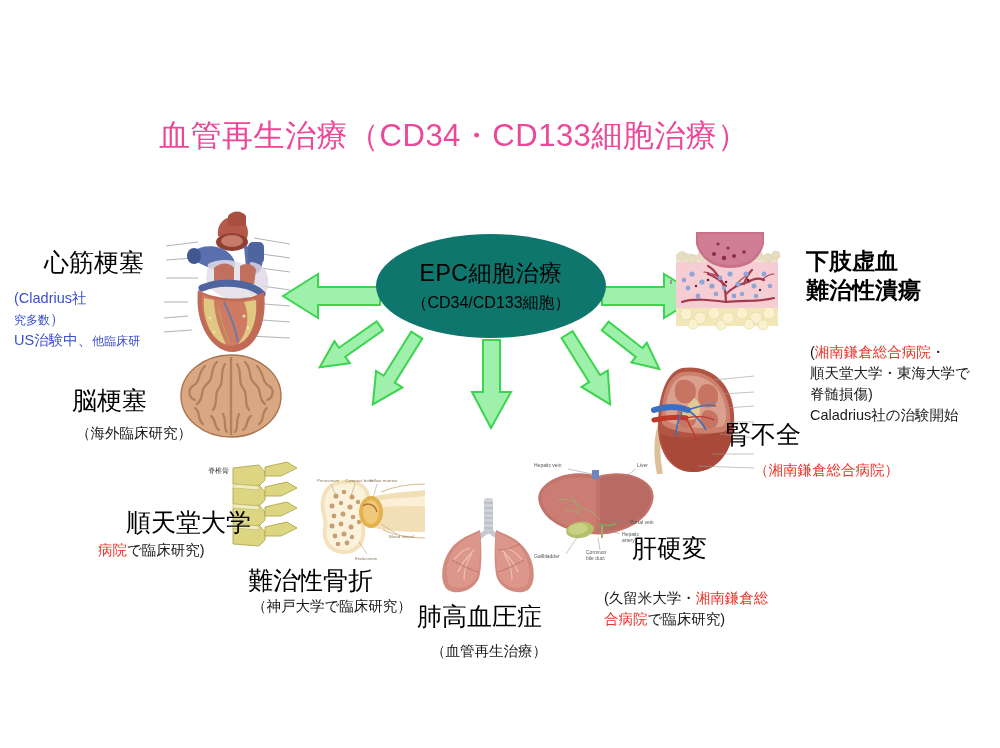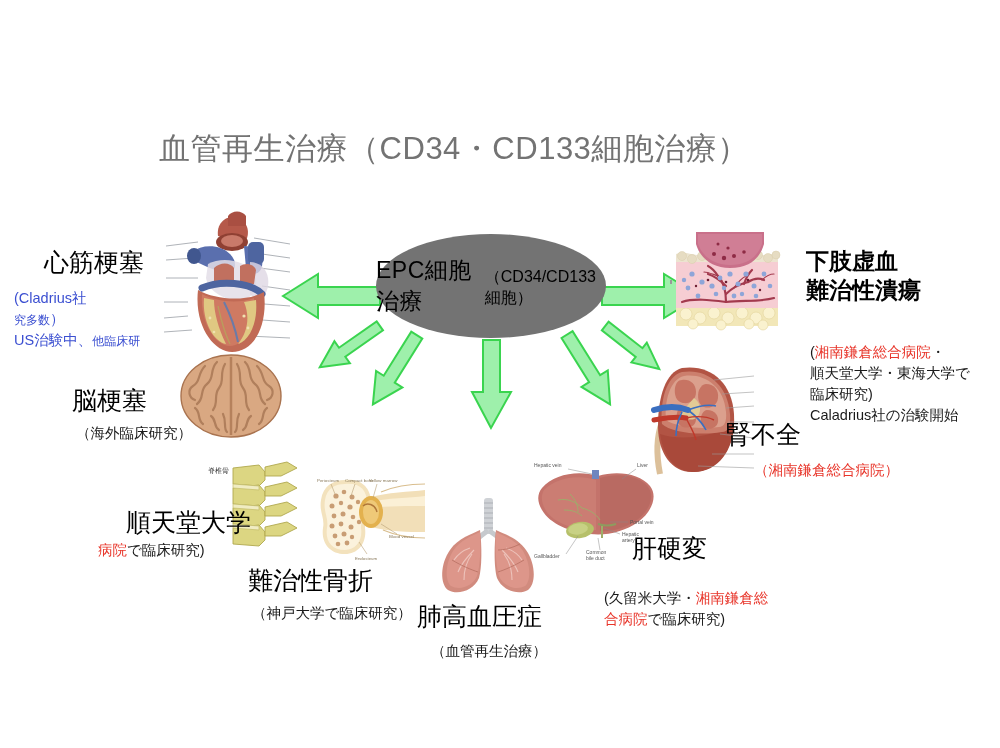--- a/index.html
+++ b/index.html
@@ -8,34 +8,34 @@
     background:#ffffff;
     font-family:"Liberation Sans","DejaVu Sans",sans-serif;
     overflow:hidden;
     position:relative;
   }
   #stage{position:absolute;left:0;top:0;width:1000px;height:748px;}
   .abs{position:absolute;}
 
   
   #title{
-    left:0;top:128px;width:908px;
+    left:0;top:115px;width:908px;
     text-align:center;
-    color:#737373;
+    color:#ec4899;
     font-size:31px;
     letter-spacing:.5px;
     white-space:nowrap;
   }
 
   
   #center-node{
     left:376px;top:234px;width:230px;height:104px;
     border-radius:50%;
-    background:#737373;
-    display:flex;
+    background:#0f766e;
+    display:flex;flex-direction:column;
     align-items:center;justify-content:center;
   }
   #center-node .ln1{font-size:23px;color:#000;letter-spacing:.5px;}
   #center-node .ln2{font-size:16px;color:#000;margin-top:4px;letter-spacing:0;}
 
   
   .lbl-head{font-size:25px;color:#000;white-space:nowrap;line-height:1.18;}
   .lbl-head.small{font-size:23px;font-weight:bold;}
   .lbl-sub{font-size:14.5px;line-height:1.45;}
   .blue{color:#3b4fd1;}
@@ -234,21 +234,21 @@
       <text x="12" y="20">Periosteum</text>
       <text x="40" y="20">Compact bone</text>
       <text x="64" y="20">Yellow marrow</text>
       <text x="84" y="76">Blood vessel</text>
       <text x="50" y="98">Endosteum</text>
     </g>
   </svg>
 
   <div class="abs" style="left:248px;top:566px;">
     <div class="lbl-head">難治性骨折</div>
-    <div class="lbl-sub black" style="margin-top:7px;margin-left:4px;font-family:Liberation Serif, serif;">（神戸大学で臨床研究）</div>
+    <div class="lbl-sub black" style="margin-left:4px;font-family:Liberation Serif, serif;">（神戸大学で臨床研究）</div>
   </div>
 
   <svg class="abs" style="left:432px;top:492px;" width="112" height="104" viewBox="0 0 112 104">
 
     <rect x="52" y="6" width="9" height="36" rx="3" fill="#cfd2d6"></rect>
     <g stroke="#a9adb3" stroke-width="0.9">
       <path d="M52,11 H61"></path>
         <path d="M52,16 H61"></path>
         <path d="M52,21 H61"></path>
       <path d="M52,26 H61"></path>
@@ -468,17 +468,17 @@
     <rect x="2" y="52" width="2" height="4" fill="#999"></rect>
   </svg>
 
   <div class="abs" style="left:806px;top:248px;">
     <div class="lbl-head small">下肢虚血</div>
     <div class="lbl-head small" style="margin-top:2px;">難治性潰瘍</div>
   </div>
   <div class="abs lbl-sub" style="left:810px;top:308px;width:190px;margin-top:34px;">
     <div class="nowrap"><span class="black">(</span><span class="red">湘南鎌倉総合病院</span><span class="black">・</span></div>
     <div class="nowrap black">順天堂大学・東海大学で</div>
-    <div class="nowrap black">臨床研究)</div>
+    <div class="nowrap black">脊髄損傷)</div>
     <div class="nowrap black">Caladrius社の治験開始</div>
   </div>
 
 </div>
 
 </body></html>

